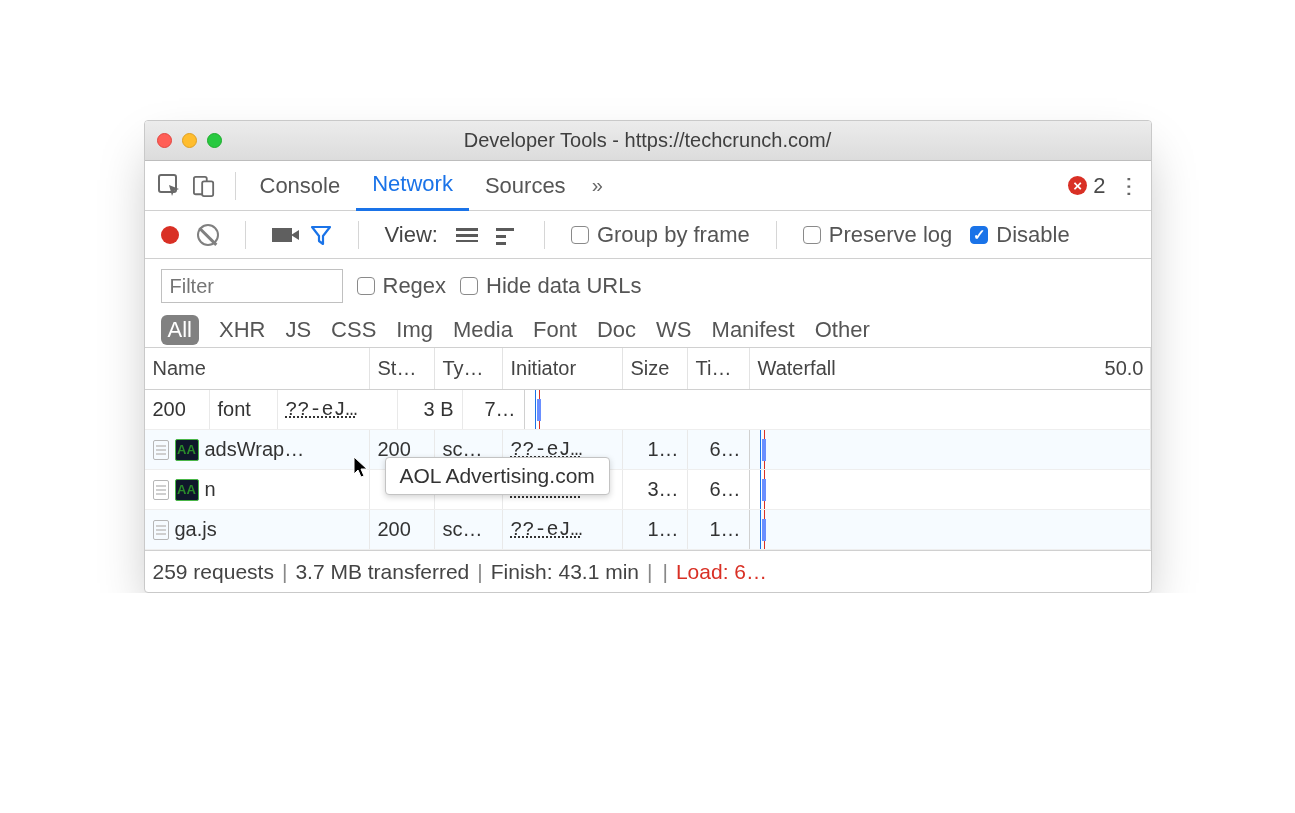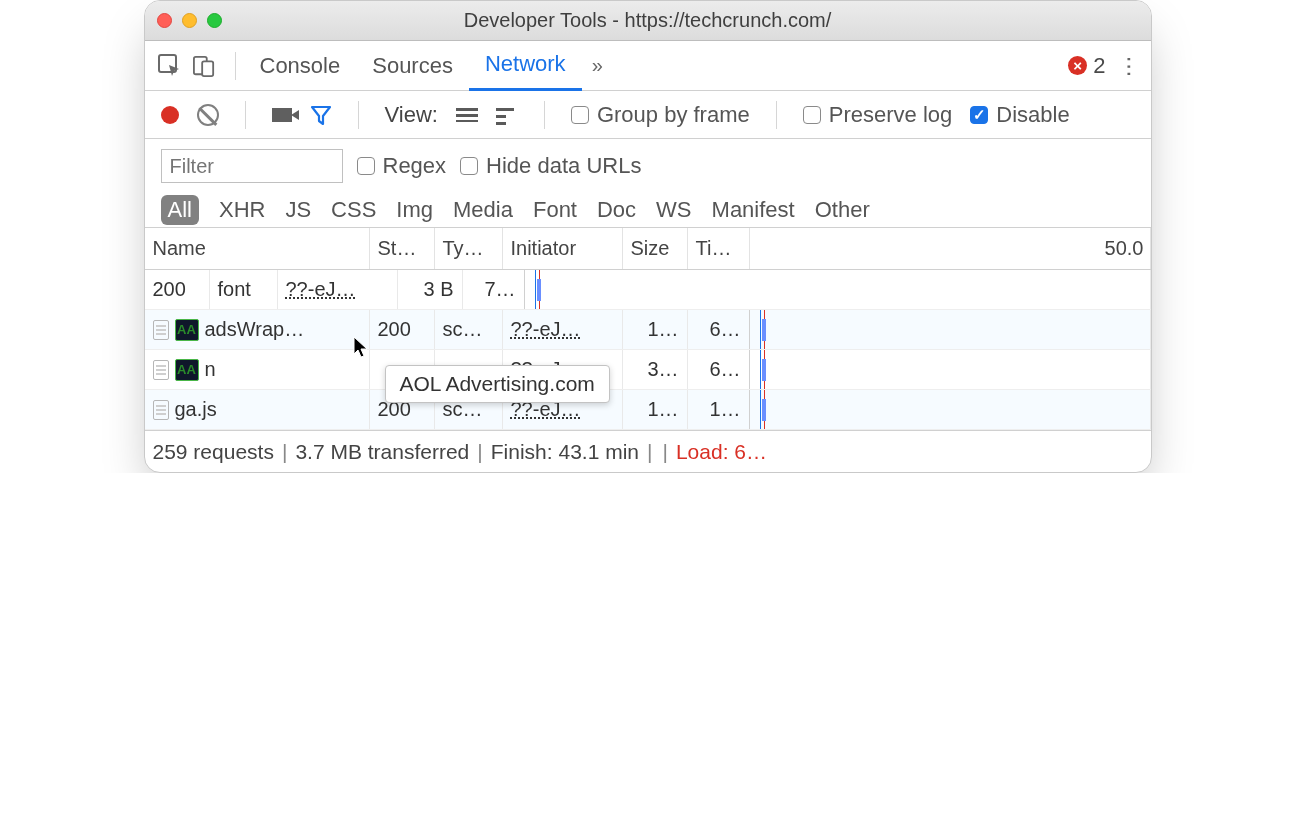--- a/index.html
+++ b/index.html
@@ -5,21 +5,22 @@
 * { box-sizing: border-box; margin: 0; padding: 0; }
 body {
   font-family: -apple-system, BlinkMacSystemFont, "Helvetica Neue", Arial, sans-serif;
   background: #fff;
   display: flex;
   align-items: flex-start;
   justify-content: center;
 }
 .window {
   width: 1008px;
-  border-radius: 16px;
+  margin-top: 120px;
+  border-radius: 4px;
   border: 1px solid #c9c9c9;
   background: #fff;
   box-shadow: 0 25px 50px -10px rgba(0,0,0,0.28);
   overflow: hidden;
   position: relative;
 }
 .titlebar {
   height: 40px;
   background: linear-gradient(#ececec, #dcdcdc);
   border-bottom: 1px solid #bdbdbd;
@@ -108,21 +109,21 @@
 .th.wf-label { width: 170px; border-right:none; }
 .th.wf-tick { width:150px; text-align:right; justify-content:flex-end; padding-right:14px; }
 .th.wf-tick2 { flex:1; justify-content:flex-end; padding-right:6px; }
 .tbody { }
 .tr { display:flex; height:40px; align-items:center; font-size:20px; color:#333; border-bottom:1px solid #eee; }
 .tr.even { background:#f6fbff; }
 .td { border-right:1px solid #e9e9e9; height:100%; display:flex; align-items:center; padding:0 8px; overflow:hidden; white-space:nowrap; }
 .td.name { width:225px; gap:6px; }
 .td.status { width:65px; }
 .td.type { width:68px; }
-.td.init { width:120px; text-decoration:underline dotted; color:#333; }
+.td.init { width:120px; text-decoration:underline dotted; color:#333;font-family:Liberation Mono, monospace; }
 .td.size { width:65px; justify-content:flex-end; }
 .td.time { width:62px; justify-content:flex-end; border-right:1px solid #d0d0d0; }
 .td.wf { flex:1; position:relative; padding:0; }
 .wf-container { position:absolute; inset:0; }
 .wf-redline { position:absolute; top:0; bottom:0; left:14px; width:1px; background:#d93025; }
 .wf-blueline { position:absolute; top:0; bottom:0; left:10px; width:1px; background:#1a73e8; }
 .wf-bar { position:absolute; top:9px; height:22px; left:12px; width:4px; background:#6a8fff; }
 .file-icon { width:16px; height:20px; border:1.5px solid #b6b6b6; border-radius:2px; position:relative; flex-shrink:0; }
 .file-icon.sm::before { content:""; position:absolute; left:2px; right:2px; top:4px; height:2px; background:#cfcfcf; box-shadow:0 4px 0 #cfcfcf, 0 8px 0 #cfcfcf; }
 .aa-badge { width:24px; height:22px; background:#0f172a; border:1px solid #49b648; color:#2a8a2a; font-weight:bold; font-size:13px; display:flex; align-items:center; justify-content:center; border-radius:2px; flex-shrink:0; }
@@ -161,22 +162,22 @@
         </svg>
     </span>
     <span class="icon-btn icon-devices">
       <svg width="24" height="26" viewBox="0 0 24 26">
           <rect x="1" y="3" width="14" height="19" rx="2" fill="none" stroke="#6a6a6a" stroke-width="2"></rect>
           <rect x="10" y="8" width="12" height="16" rx="2" fill="#fff" stroke="#6a6a6a" stroke-width="2"></rect>
         </svg>
     </span>
     <div class="vsep"></div>
     <div class="tab">Console</div>
+    <div class="tab active">Network</div>
     <div class="tab">Sources</div>
-    <div class="tab active">Network</div>
     <span class="more-chev">»</span>
     <div class="tabs-spacer"></div>
     <div class="err-badge">
       <span class="err-circle"></span>
       <span>2</span>
     </div>
     <span class="kebab">⋯</span>
   </div>
 
   <div class="toolbar-row">
@@ -246,20 +247,21 @@
   </div>
 
   <div class="table">
     <div class="thead">
       <div class="th name">Name</div>
       <div class="th status">St…</div>
       <div class="th type">Ty…</div>
       <div class="th init">Initiator</div>
       <div class="th size">Size</div>
       <div class="th time">Ti…</div>
+      <div class="th wf-label">Waterfall</div>
       <div class="th wf-tick2">50.0</div>
     </div>
     <div class="tbody" id="tbody">
         <div class="tr">
           <div class="td status">200</div>
           <div class="td type">font</div>
           <div class="td init">??-eJ…</div>
           <div class="td size">3 B</div>
           <div class="td time">7…</div>
           <div class="td wf">
@@ -333,19 +335,19 @@
     <span>259 requests</span>
     <span class="sep">|</span>
     <span>3.7 MB transferred</span>
     <span class="sep">|</span>
     <span>Finish: 43.1 min</span>
     <span class="sep">|</span>
     <span class="sep">|</span>
     <span class="load">Load: 6…</span>
   </div>
 
-  <div class="tooltip" style="left:240px; top:364px;">AOL Advertising.com</div>
+  <div class="tooltip" style="left:240px; top:336px;">AOL Advertising.com</div>
 
   <svg class="cursor-svg" style="left:208px; top:335px;" width="18" height="24">
     <path d="M1 1 L1 18 L5 14 L8 21 L11 20 L8 13 L14 13 Z" fill="#000" stroke="#fff" stroke-width="1"></path>
   </svg>
 
 </div>
 
 </body></html>

